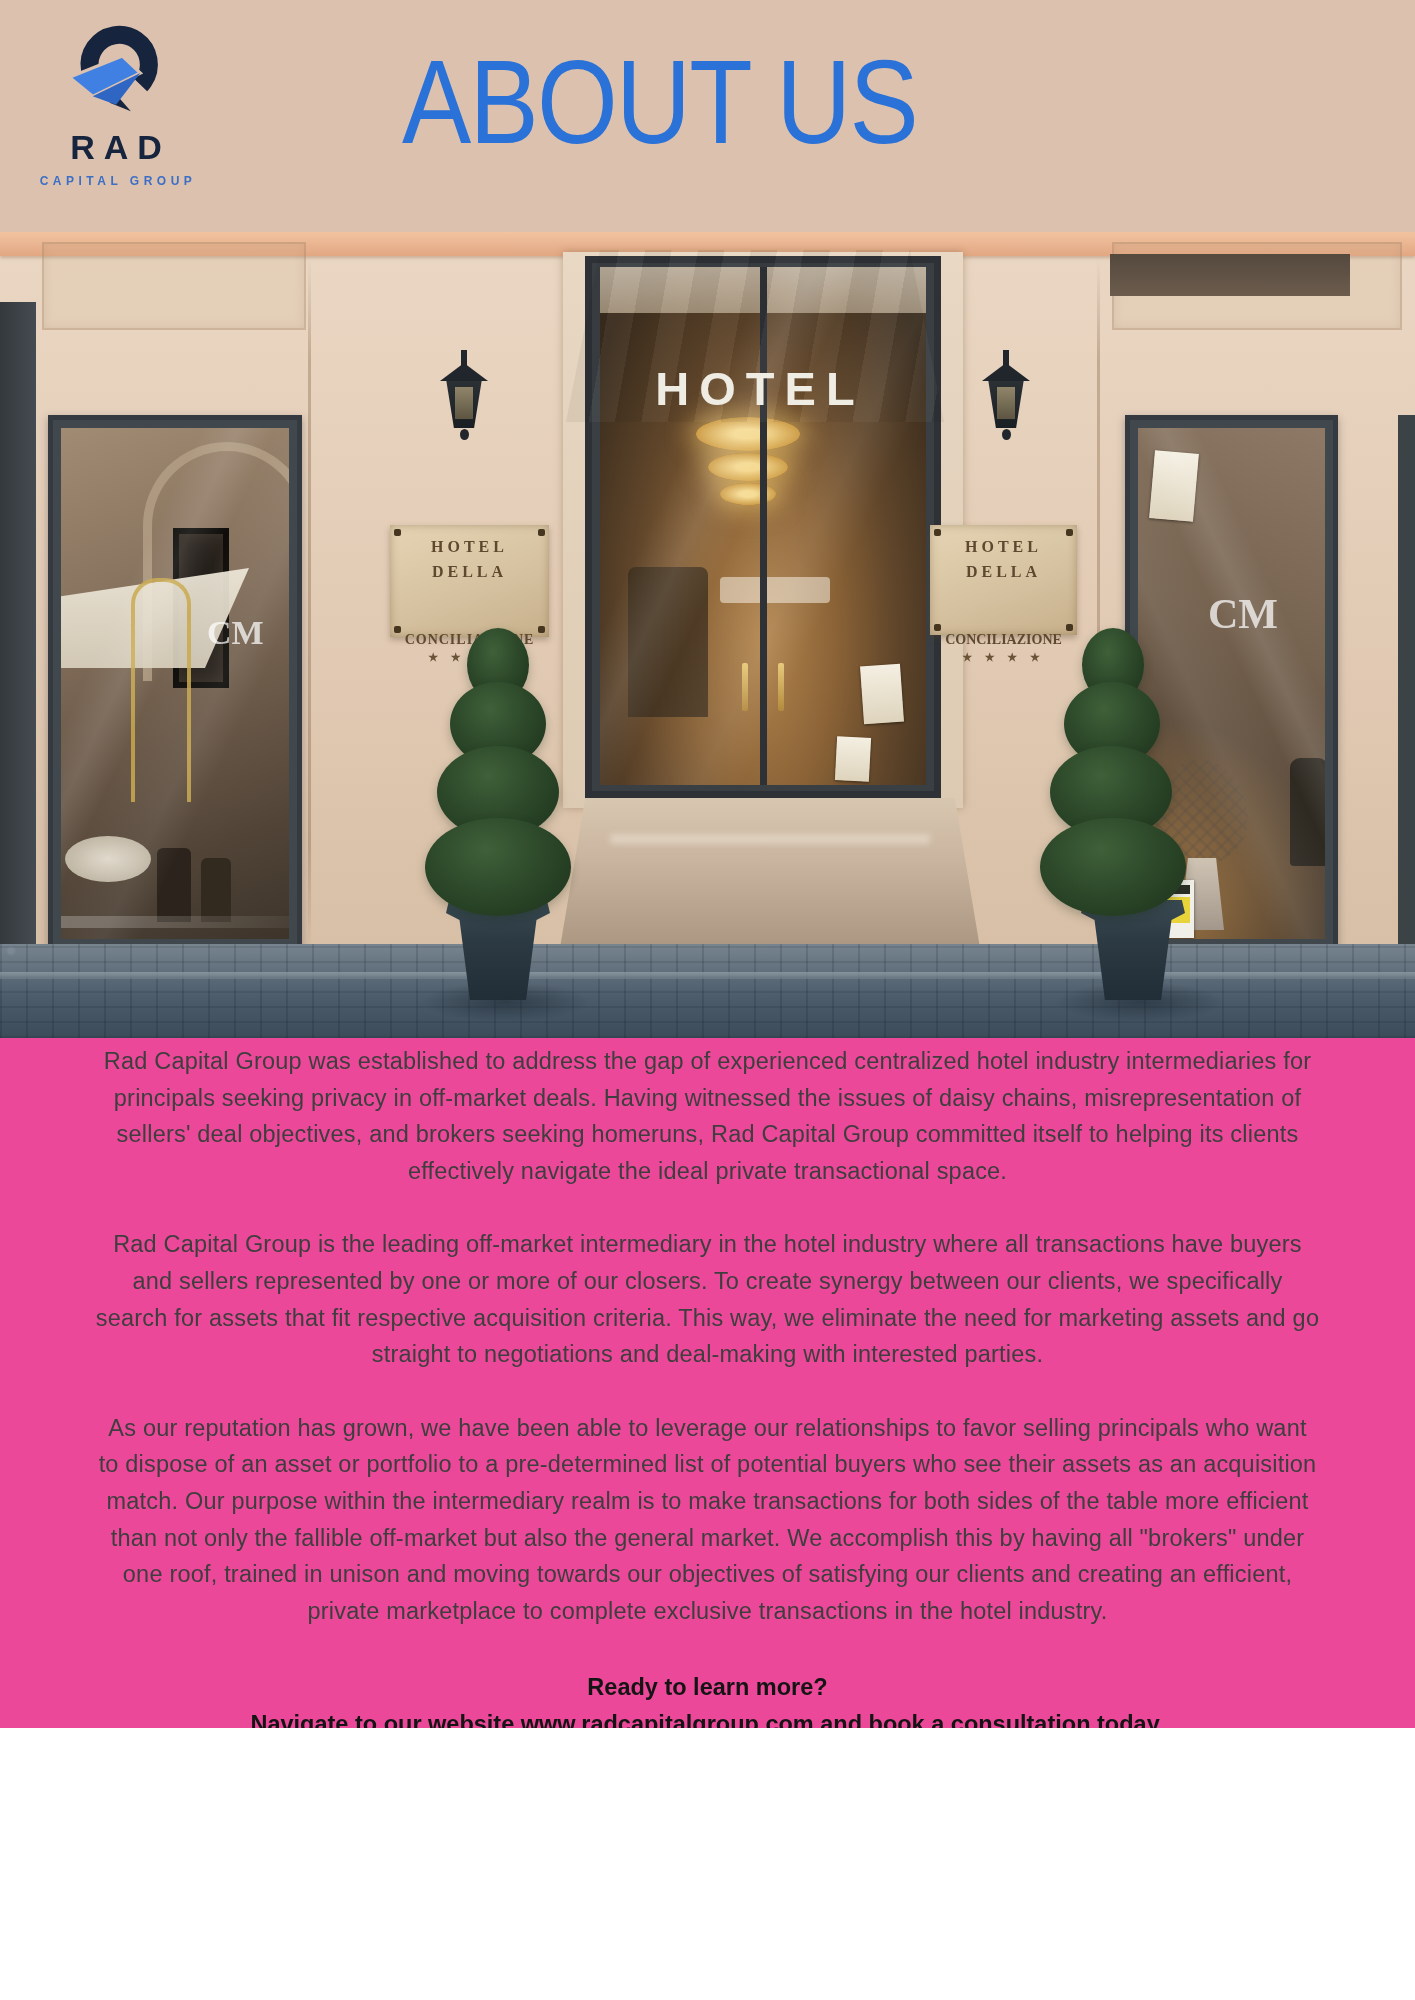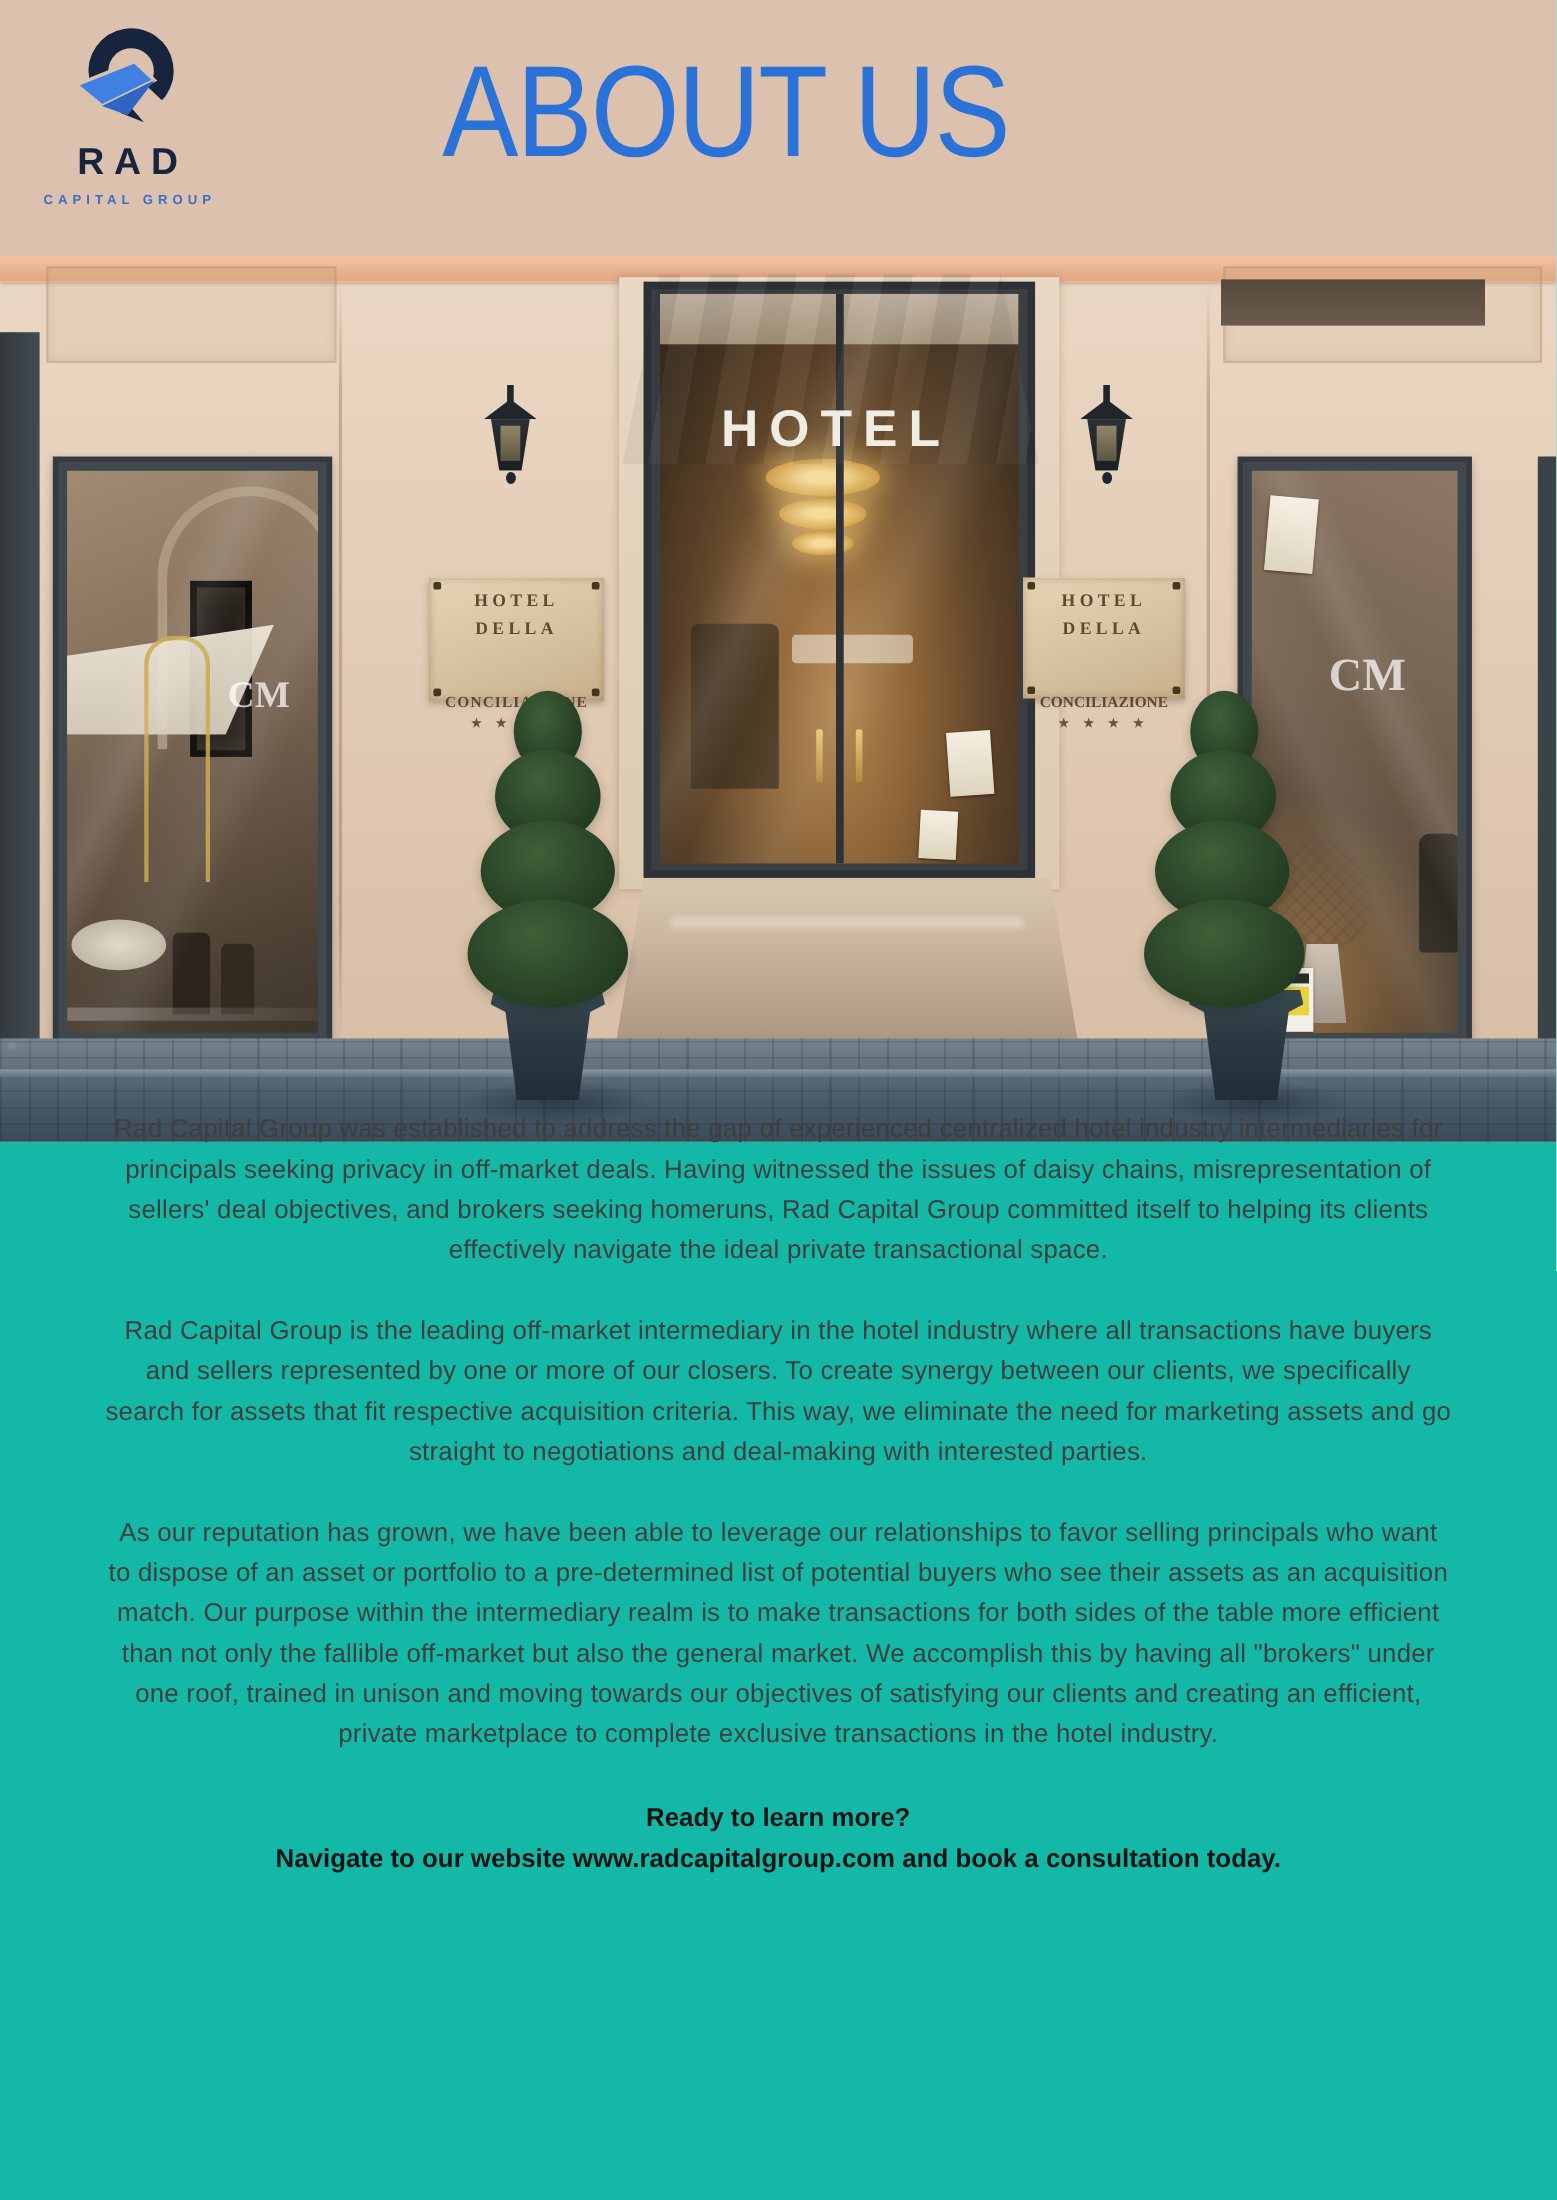--- a/index.html
+++ b/index.html
@@ -1,16 +1,16 @@
 <!DOCTYPE html>
 <html><head>
 <meta charset="utf-8">
 <style>
   html,body{margin:0;padding:0;background:#ffffff;}
-  .page{position:relative;width:1415px;height:2000px;background:#14b8a6;overflow:hidden;
+  .page{position:relative;width:1415px;height:1728px;background:#ec4899;overflow:hidden;
         font-family:"Liberation Sans",sans-serif;}
   .abs{position:absolute;}
 
   
   .header{position:absolute;left:0;top:0;width:1415px;height:232px;background:#dcc1af;}
   .logo{position:absolute;left:34px;top:20px;width:164px;text-align:center;}
   .logo-mark{display:block;margin:0 auto;width:106px;height:106px;}
   .logo-brand{margin-top:2px;font-size:34px;font-weight:bold;letter-spacing:9px;text-indent:9px;color:#16243e;}
   .logo-sub{margin-top:7px;font-size:12px;font-weight:bold;letter-spacing:4.5px;text-indent:4px;color:#3b6fc6;}
   .title{position:absolute;top:34px;left:0;width:1320px;text-align:center;color:#2a72d7;font-weight:normal;font-size:118px;white-space:nowrap;}
@@ -70,21 +70,21 @@
   .potshadow{background:radial-gradient(ellipse,rgba(15,25,35,.45),rgba(0,0,0,0) 70%);}
 
   .monogram{color:rgba(255,255,255,.72);font-family:"Liberation Serif",serif;font-weight:bold;}
   .pinecone{background:radial-gradient(ellipse at 40% 30%,#ded6ca,#b3a79a 60%,#8d8276 100%);border-radius:50% 50% 46% 46%/58% 58% 42% 42%;
         background-image:repeating-linear-gradient(45deg,rgba(90,80,70,.25) 0 3px,rgba(0,0,0,0) 3px 10px),repeating-linear-gradient(-45deg,rgba(90,80,70,.25) 0 3px,rgba(0,0,0,0) 3px 10px);}
   .warnsign{background:#f0efe8;box-shadow:0 1px 3px rgba(0,0,0,.5);}
   .warnsign .wtop{position:absolute;left:8%;top:8%;width:84%;height:16%;background:#2a2f26;}
   .warnsign .wyel{position:absolute;left:8%;top:30%;width:84%;height:44%;background:#e8d33a;}
 
   
-  .content{position:absolute;left:0;top:1008px;width:1415px;}
+  .content{position:absolute;left:0;top:1043px;width:1415px;}
   .para{width:1224px;margin:0 auto 37px auto;text-align:center;font-size:23.5px;line-height:36.6px;color:#3e3e3e;letter-spacing:.2px;}
   .cta{margin-top:40px;text-align:center;font-weight:bold;color:#141414;font-size:23.5px;line-height:36.6px;}
 </style>
 </head>
 <body>
 
 <div class="page">
 
   <div class="header">
     <div class="logo">

